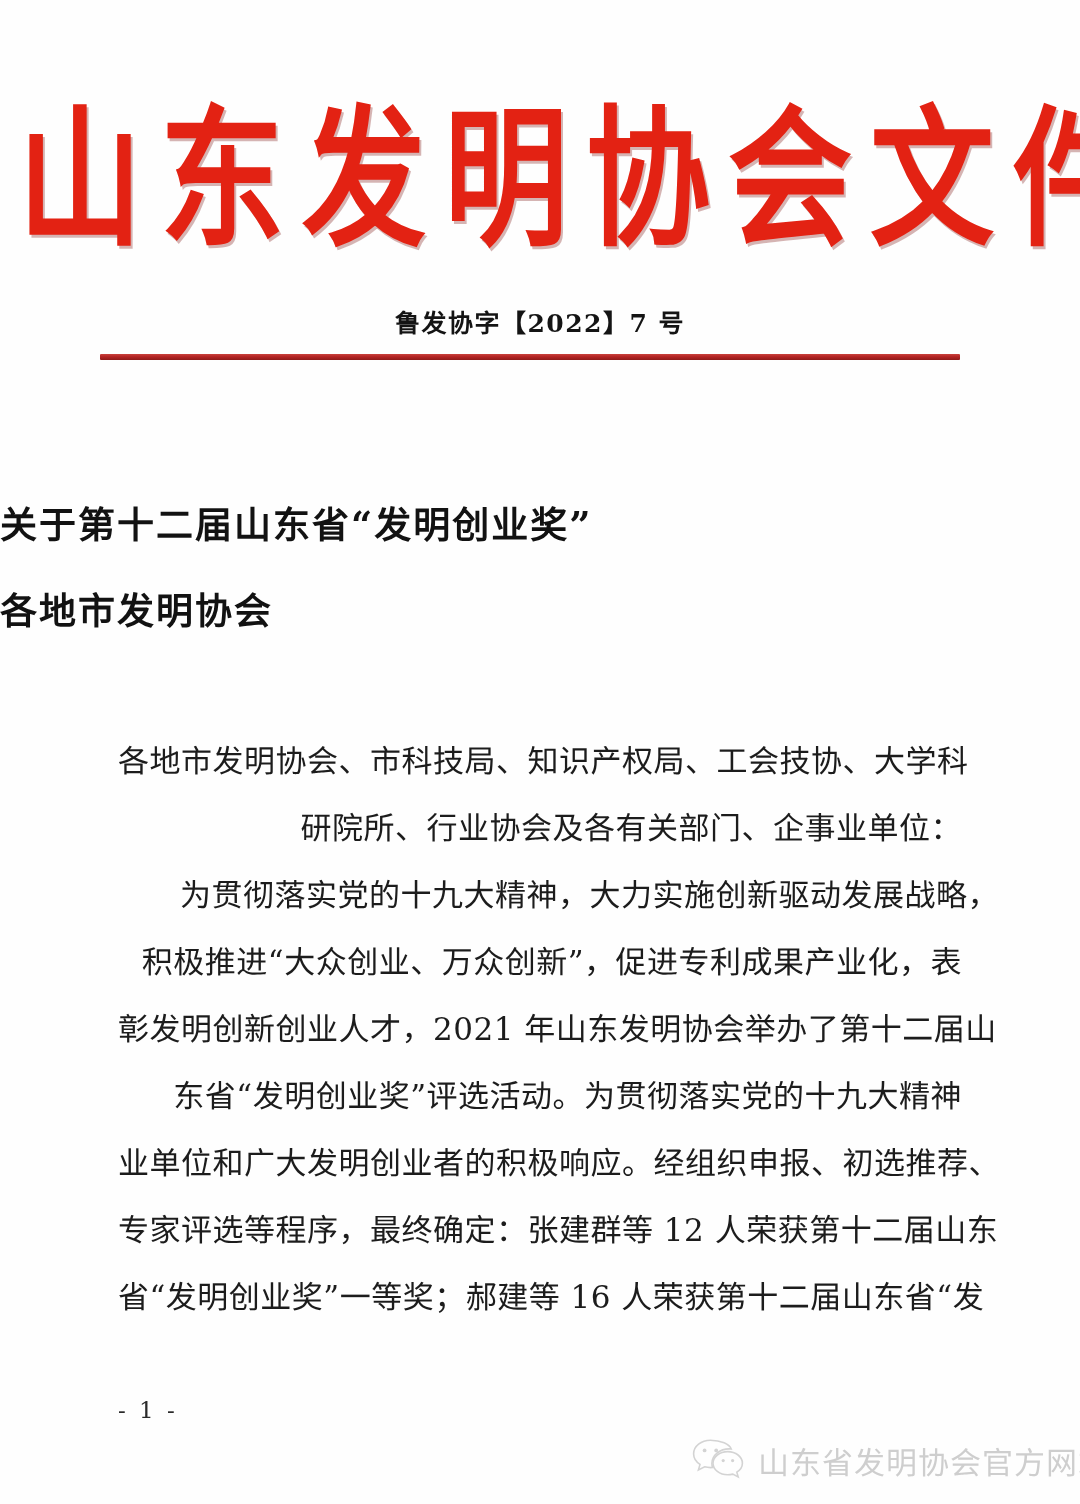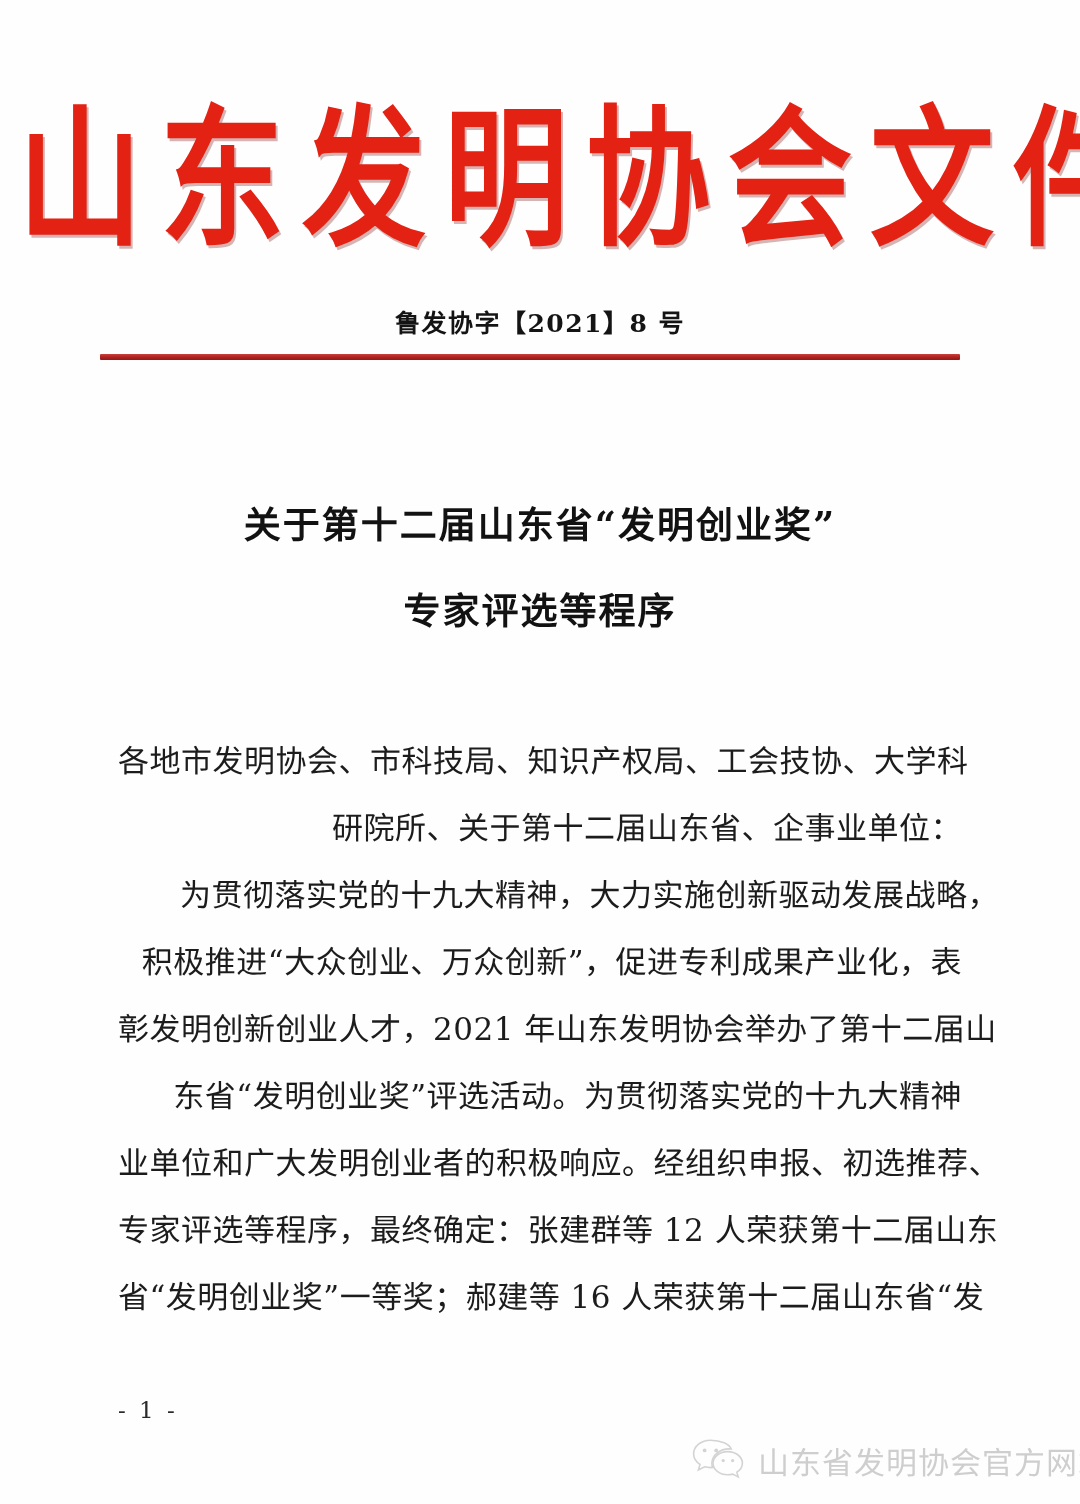--- a/index.html
+++ b/index.html
@@ -66,21 +66,20 @@
     background: linear-gradient(to bottom, #c8423c 0%, #b42424 45%, #8e1a18 100%);
     border-radius: 1px;
   }
 
   
   .doc-title {
     position: absolute;
     top: 482px;
     left: 0;
     width: 1080px;
-    text-align: center;
   }
   .doc-title .tline {
     display: block;
     font-family: "DejaVu Serif", "Liberation Serif", serif;
     font-size: 37px;
     font-weight: 700;
     color: #121212;
     letter-spacing: 2px;
     line-height: 86px;
     white-space: nowrap;
@@ -142,32 +141,32 @@
     letter-spacing: 1px;
   }
 </style>
 </head>
 <body>
 
 <div class="masthead">
   <span class="masthead-text">山东发明协会文件</span>
 </div>
 
-<div class="doc-number">鲁发协字【2021】8 号</div>
+<div class="doc-number">鲁发协字【2022】7 号</div>
 
 <div class="red-rule"></div>
 
 <div class="doc-title">
   <span class="tline">关于第十二届山东省“发明创业奖”</span>
-  <span class="tline">专家评选等程序</span>
+  <span class="tline">各地市发明协会</span>
 </div>
 
 <div class="body-block">
   <div class="body-line">各地市发明协会、市科技局、知识产权局、工会技协、大学科</div>
-  <div class="body-line">研院所、关于第十二届山东省、企事业单位：</div>
+  <div class="body-line">研院所、行业协会及各有关部门、企事业单位：</div>
   <div class="body-line indent">为贯彻落实党的十九大精神，大力实施创新驱动发展战略，</div>
   <div class="body-line">积极推进“大众创业、万众创新”，促进专利成果产业化，表</div>
   <div class="body-line">彰发明创新创业人才，2021 年山东发明协会举办了第十二届山</div>
   <div class="body-line">东省“发明创业奖”评选活动。为贯彻落实党的十九大精神</div>
   <div class="body-line">业单位和广大发明创业者的积极响应。经组织申报、初选推荐、</div>
   <div class="body-line">专家评选等程序，最终确定：张建群等 12 人荣获第十二届山东</div>
   <div class="body-line">省“发明创业奖”一等奖；郝建等 16 人荣获第十二届山东省“发</div>
 </div>
 
 <div class="page-number">- 1 -</div>

